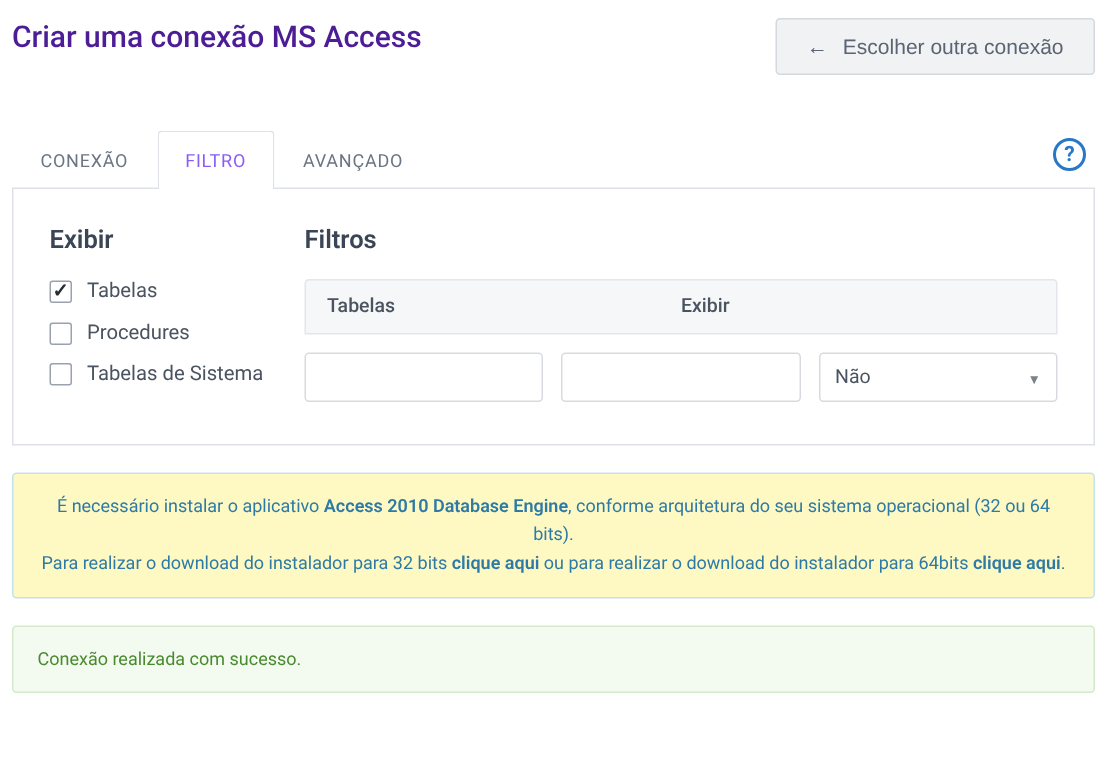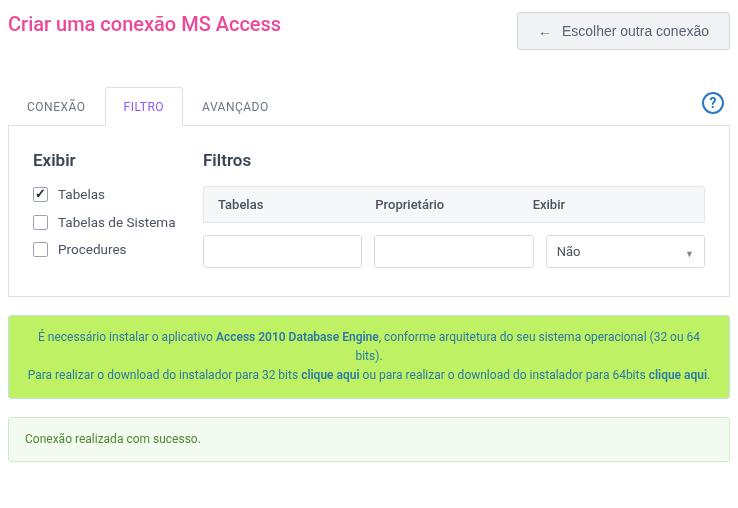--- a/index.html
+++ b/index.html
@@ -13,21 +13,21 @@
 }
 .header-row {
   display: flex;
   justify-content: space-between;
   align-items: flex-start;
   padding: 4px 0 8px 0;
 }
 .header-left h1 {
   font-size: 20px;
   font-weight: 500;
-  color: #ec4899;
+  color: #4c1d95;
   margin-bottom: 2px;
 }
 .header-left p {
   font-size: 13px;
   color: #8a97a8;
   line-height: 1.4;
   max-width: 380px;
 }
 .btn-outline {
   background: #f0f2f4;
@@ -159,21 +159,21 @@
 }
 .select .caret { font-size: 9px; color: #7a828c; }
 .alert {
   margin-top: 18px;
   padding: 12px 16px;
   border-radius: 3px;
   font-size: 12px;
   line-height: 1.6;
 }
 .alert-info {
-  background: #bef264;
+  background: #fef9c3;
   border: 1px solid #c4e1ee;
   color: #2d7aa6;
   text-align: center;
 }
 .alert-info strong { font-weight: 600; }
 .alert-info .link { color: #2d7aa6; font-weight: 600; cursor: pointer; }
 .alert-success {
   background: #f3faf0;
   border: 1px solid #d3e9c9;
   color: #4a8a2f;
@@ -204,34 +204,33 @@
   <div class="panel-inner">
     <div class="col-left">
       <div class="section-title">Exibir</div>
 
       <div class="chk-row">
         <span class="chk-box checked"></span>
         <span class="chk-label">Tabelas</span>
       </div>
       <div class="chk-row">
         <span class="chk-box"></span>
-        <span class="chk-label">Tabelas de Sistema</span>
+        <span class="chk-label">Procedures</span>
       </div>
       <div class="chk-row">
         <span class="chk-box"></span>
-        <span class="chk-label">Procedures</span>
+        <span class="chk-label">Tabelas de Sistema</span>
       </div>
     </div>
 
     <div class="col-right">
       <div class="section-title">Filtros</div>
 
       <div class="filter-table-head">
         <div>Tabelas</div>
-        <div>Proprietário</div>
         <div>Exibir</div>
       </div>
 
       <div class="filter-table-body">
         <div>
           <input class="input" value="" style="">
         </div>
         <div>
           <input class="input" value="" style="">
         </div>

